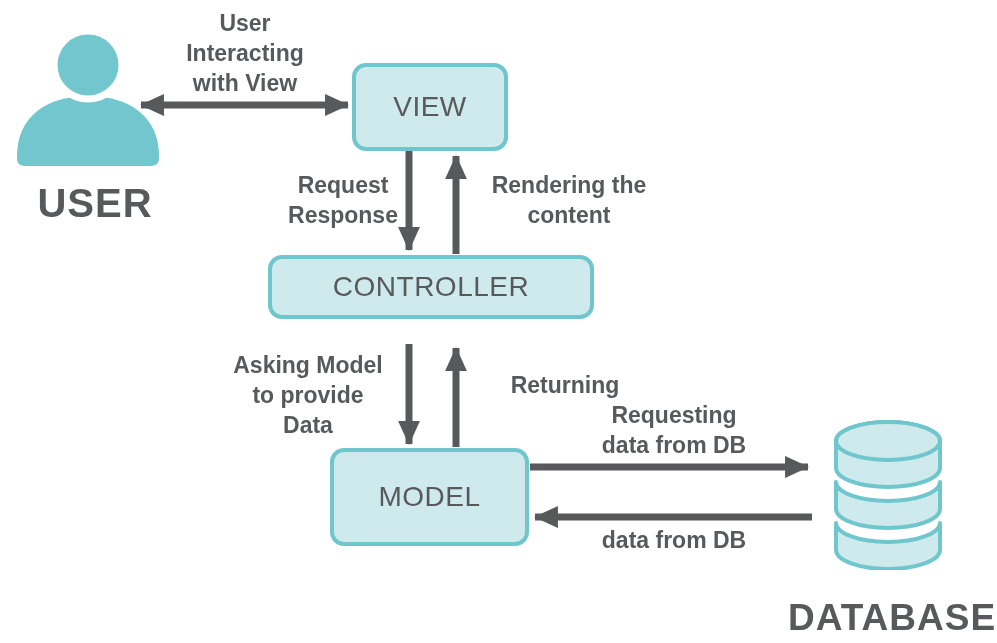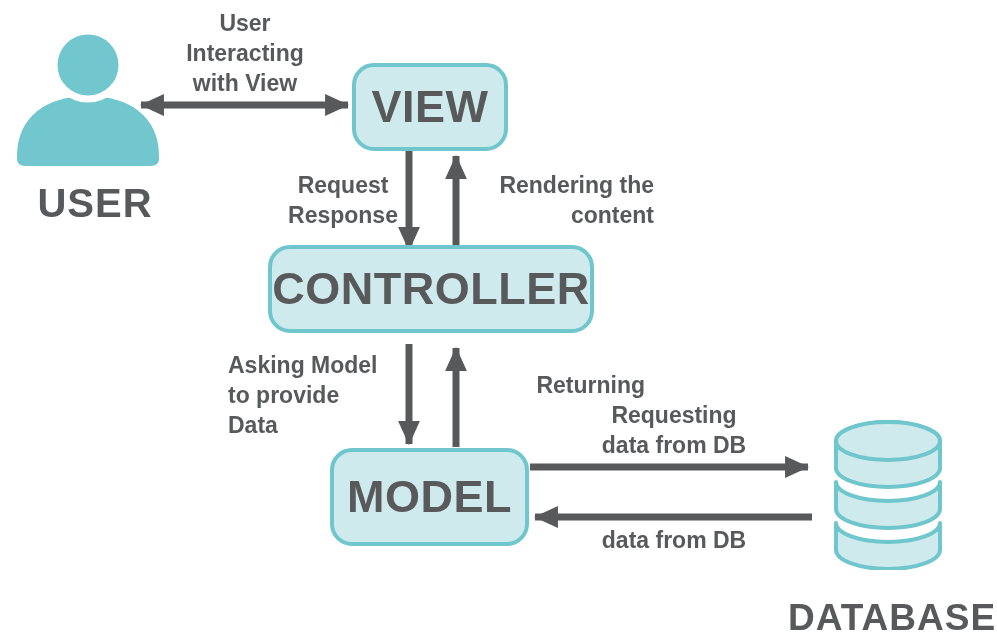--- a/index.html
+++ b/index.html
@@ -14,46 +14,46 @@
     height: 643px;
     background: #ffffff;
     overflow: hidden;
   }
   
   .node {
     position: absolute;
     box-sizing: border-box;
     background: #cfeaec;
     border: 4px solid #70c6cd;
-    border-radius: 22px;
+    border-radius: 14px;
     display: flex;
     align-items: center;
     justify-content: center;
     color: #58595b;
-    font-weight: 700;
-    font-size: 45px;
+    font-weight: 400;
+    font-size: 28px;
     letter-spacing: 0.5px;
     user-select: none;
   }
   #view-node       { left: 352px; top: 63px;  width: 156px; height: 88px; }
-  #controller-node { left: 268px; top: 245px; width: 326px; height: 88px; }
+  #controller-node { left: 268px; top: 255px; width: 326px; height: 64px; }
   #model-node      { left: 330px; top: 448px; width: 199px; height: 98px; }
 
   
   .edge-label {
     position: absolute;
     color: #58595b;
     font-weight: 700;
     font-size: 23px;
     line-height: 30px;
   }
   .edge-label span { display: block; }
   .ta-center { text-align: center; }
-  .ta-right  { text-align: left; }
-  .ta-left   { text-align: right; }
+  .ta-right  { text-align: center; }
+  .ta-left   { text-align: center; }
 
   #user-view-label     { left: 155px; top: 8px;   width: 180px; }
   #request-label       { left: 281px; top: 170px; width: 124px; }
   #render-label        { left: 484px; top: 170px; width: 170px; }
   #asking-label        { left: 228px; top: 350px; width: 160px; }
   #returning-label     { left: 485px; top: 370px; width: 160px; }
   #requesting-db-label { left: 599px; top: 400px; width: 150px; }
   #response-db-label   { left: 599px; top: 525px; width: 150px; }
 
   

